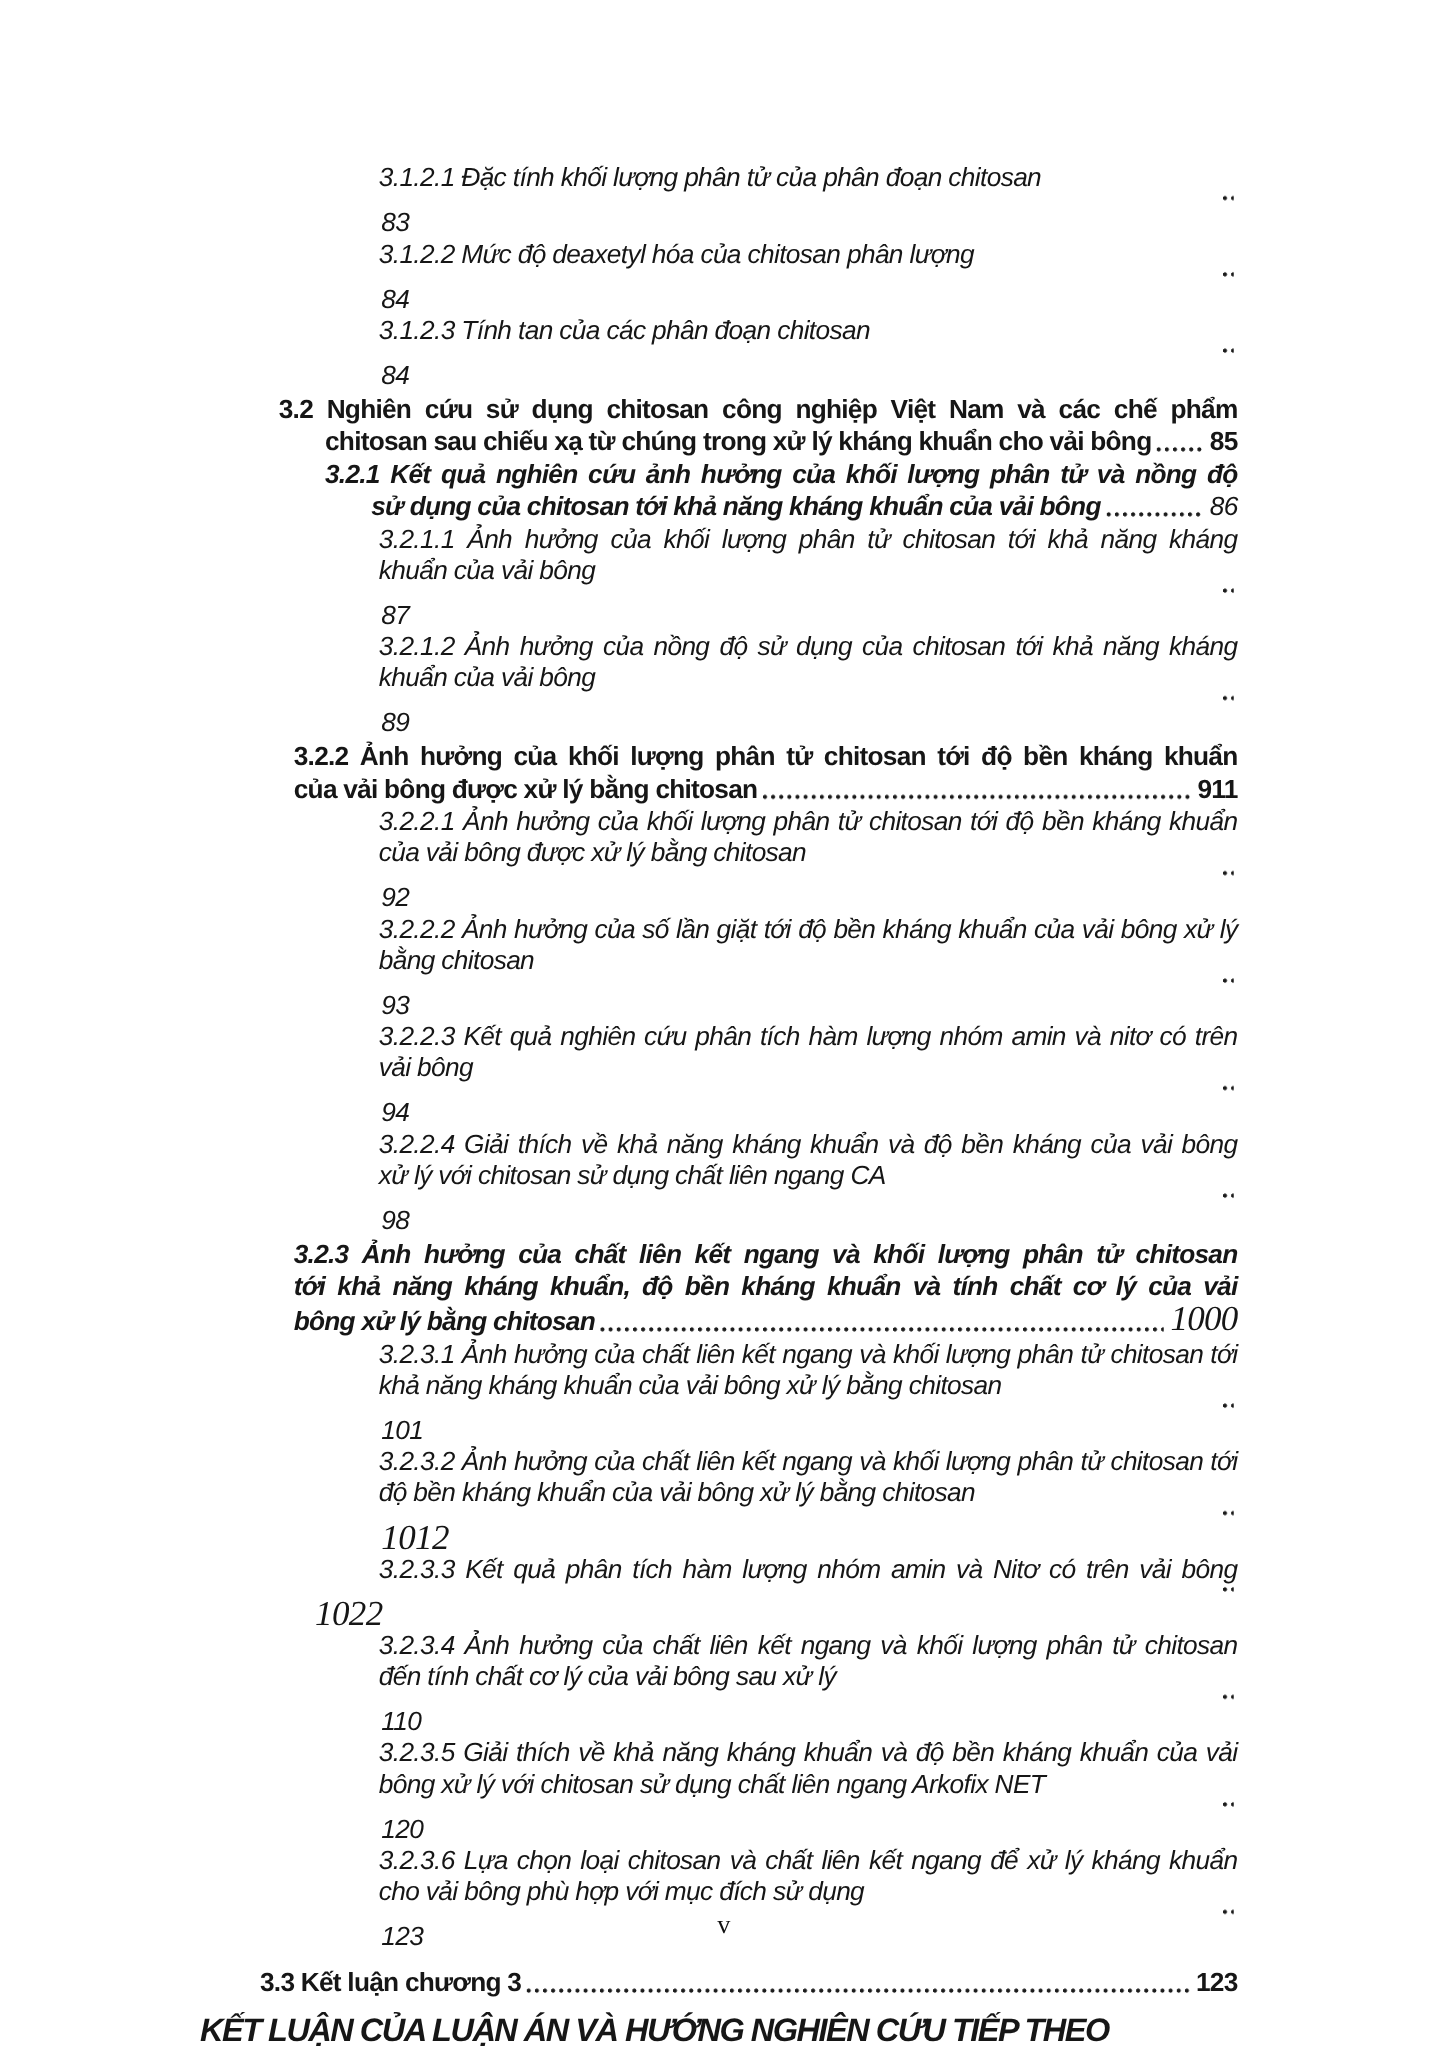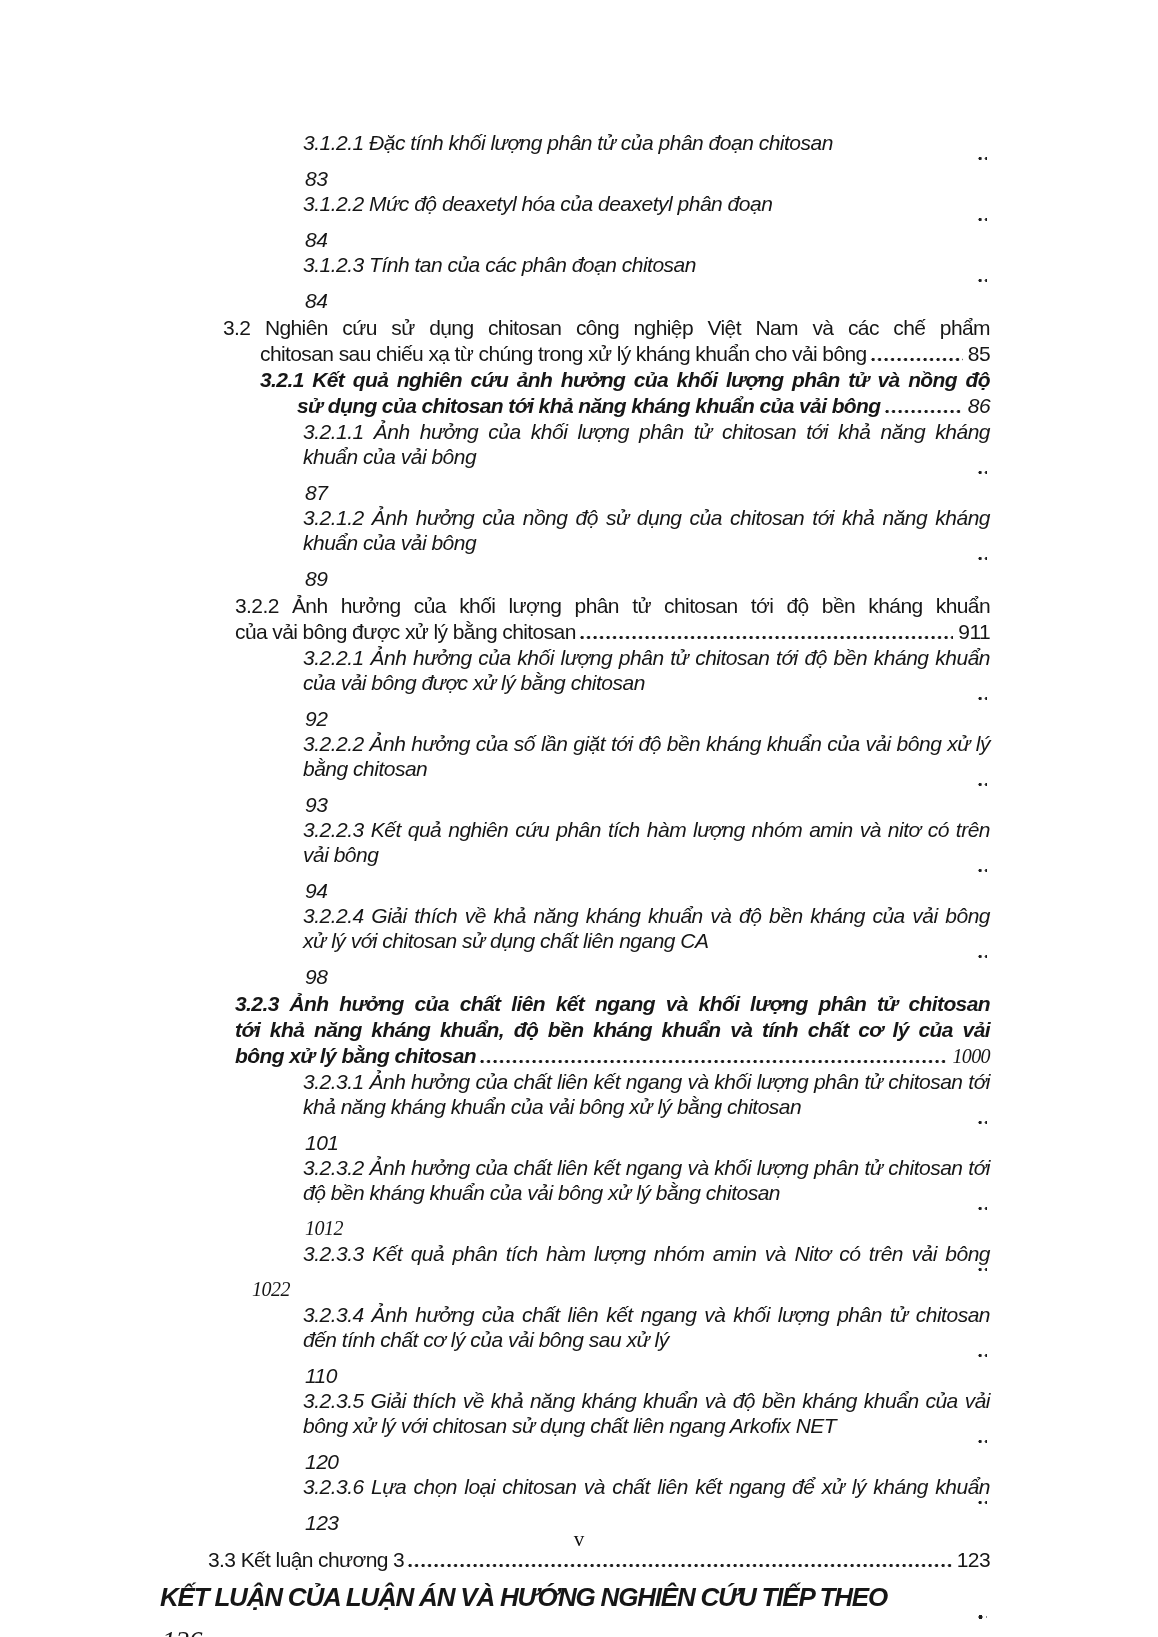--- a/index.html
+++ b/index.html
@@ -6,42 +6,42 @@
   body{
     width:1158px;height:1637px;background:#ffffff;position:relative;overflow:hidden;
     font-family:"Liberation Sans",sans-serif;
   }
   .toc{padding:130px 168px 0 160px;}
   .line{
     display:flex;align-items:baseline;
     font-size:21px;line-height:25px;letter-spacing:-0.5px;color:#161616;
   }
   .it{font-style:italic;flex-direction:column;}
-  .b{font-weight:400;line-height:26px;letter-spacing:-0.6px;}
+  .b{font-weight:700;line-height:26px;letter-spacing:-0.6px;}
   .bi{font-weight:700;font-style:italic;line-height:26px;letter-spacing:-0.6px;}
   
   .l2{padding-left:63px;}
   .l3,.c2{padding-left:100px;}
   .c3{padding-left:137px;text-align:center;}
   .l3b{padding-left:75px;}
   .l4{padding-left:143px;}
   .ldots{padding-left:90px;justify-content:flex-end;}
   .l33{padding-left:48px;}
   
   .sp1{margin-top:2px;}
   .sp2{margin-top:12px;}
   .sp3{margin-top:9px;flex-direction:column;}
   
   .big{font-size:26px;line-height:31px;font-weight:700;font-style:italic;letter-spacing:-1.2px;padding-left:0;}
   .bigb{font-style:normal;letter-spacing:-0.6px;}
   .t{white-space:nowrap;}
   .just .t{display:block;width:100%;text-align:justify;text-align-last:justify;white-space:normal;}
   .pg{white-space:nowrap;padding-left:2px;}
   .pg.reg{font-weight:400;}
-  .pg.serif{font-family:"Liberation Serif",serif;font-weight:400;font-style:italic;font-size:20px;}
+  .pg.serif{font-family:"Liberation Serif",serif;font-weight:400;font-style:italic;font-size:28px;}
   .big .pg.serif{font-size:27px;letter-spacing:0;}
   .leader{
     flex:1 1 auto;min-width:10px;align-self:flex-end;height:7px;margin:0 3px 4px 3px;
     background-image:radial-gradient(circle at 3px 3.5px,#1b1b1b 1.4px,transparent 1.9px);
     background-size:6.5px 7px;background-repeat:repeat-x;
   }
   .big .leader{
     height:8px;margin-bottom:5px;
     background-image:radial-gradient(circle at 3.5px 4px,#1b1b1b 1.8px,transparent 2.3px);
     background-size:8px 8px;
@@ -55,21 +55,21 @@
 <body>
 
 <div class="toc">
 
   <div class="line it l4">
     <span class="t">3.1.2.1 Đặc tính khối lượng phân tử của phân đoạn chitosan</span>
     <span class="leader"></span>
     <span class="pg">83</span>
   </div>
   <div class="line it l4">
-    <span class="t">3.1.2.2 Mức độ deaxetyl hóa của deaxetyl phân đoạn</span>
+    <span class="t">3.1.2.2 Mức độ deaxetyl hóa của chitosan phân lượng</span>
     <span class="leader"></span>
     <span class="pg">84</span>
   </div>
   <div class="line it l4">
     <span class="t">3.1.2.3 Tính tan của các phân đoạn chitosan</span>
     <span class="leader"></span>
     <span class="pg">84</span>
   </div>
 
   <div class="line b l2 sp1 just">
@@ -198,20 +198,21 @@
   </div>
   <div class="line it l4">
     <span class="t">bông xử lý với chitosan sử dụng chất liên ngang Arkofix NET</span>
     <span class="leader"></span>
     <span class="pg">120</span>
   </div>
   <div class="line it l4 just">
     <span class="t">3.2.3.6 Lựa chọn loại chitosan và chất liên kết ngang để xử lý kháng khuẩn</span>
   </div>
   <div class="line it l4">
+    <span class="t">cho vải bông  phù hợp với mục đích sử dụng</span>
     <span class="leader"></span>
     <span class="pg">123</span>
   </div>
 
   <div class="line b l33 sp2">
     <span class="t">3.3 Kết luận chương 3</span>
     <span class="leader"></span>
     <span class="pg">123</span>
   </div>
 

